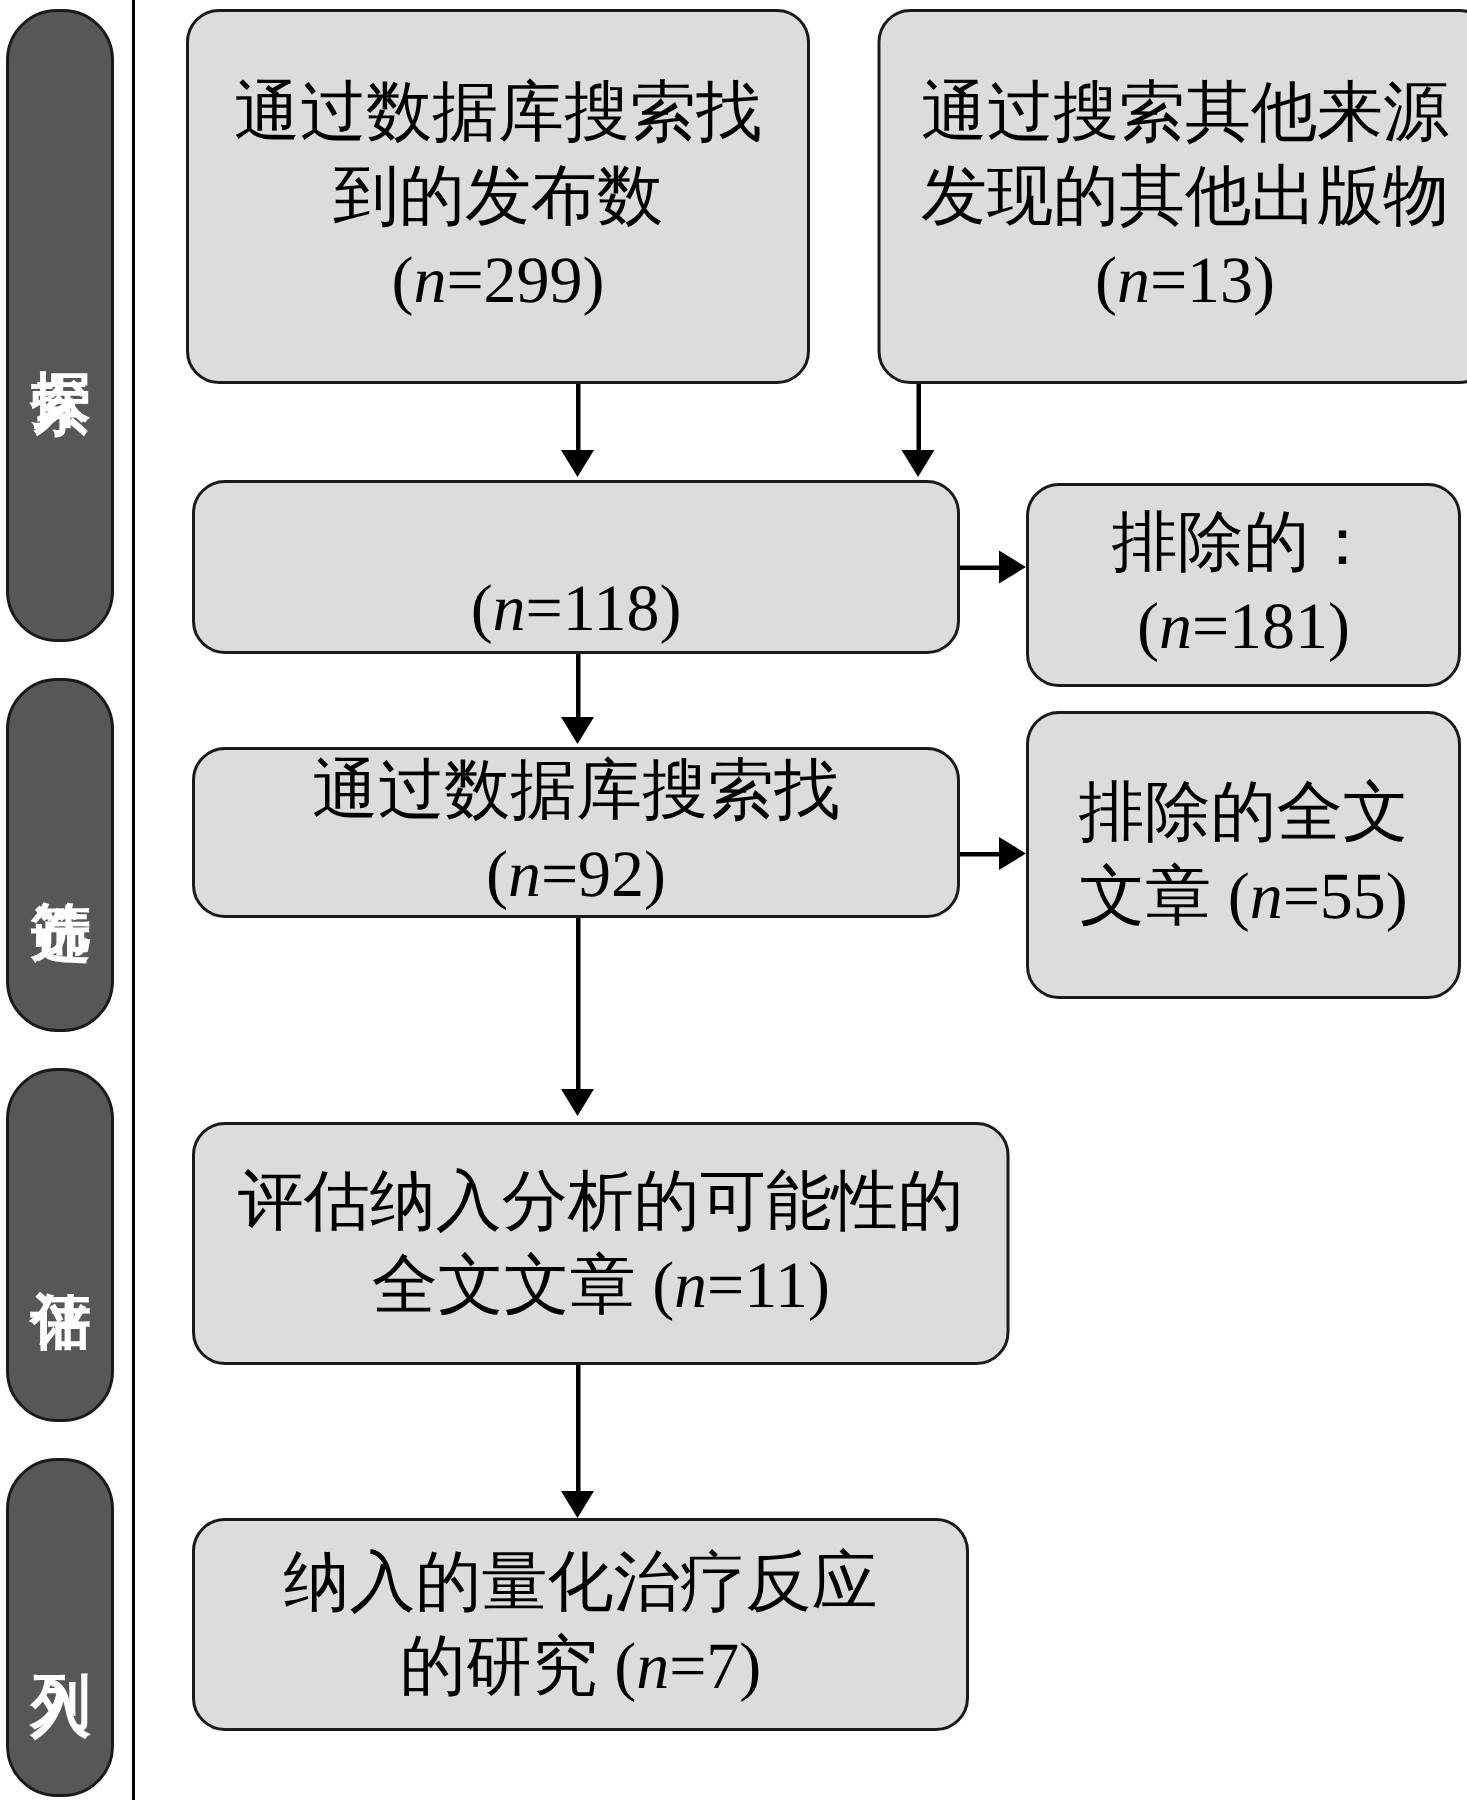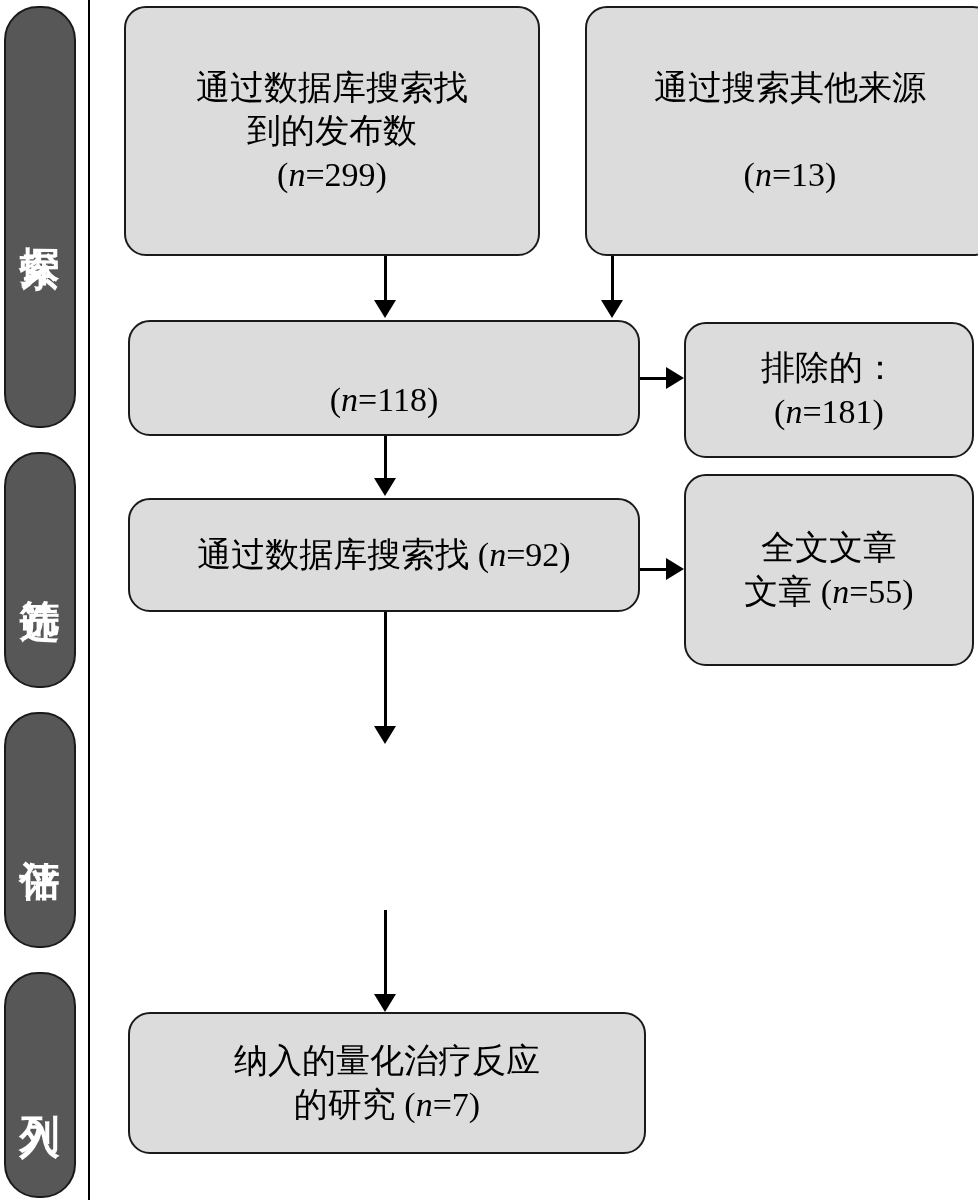--- a/index.html
+++ b/index.html
@@ -47,21 +47,21 @@
     border: 2px solid #1a1a1a;
     border-radius: 22px;
     display: flex;
     align-items: center;
     justify-content: center;
     text-align: center;
     box-sizing: border-box;
     padding: 6px 14px;
   }
   .box-text {
-    font-size: 34px;
+    font-size: 44px;
     line-height: 1.28;
     color: #000000;
   }
   .box-text i {
     font-style: italic;
   }
   
   .vline {
     position: absolute;
     width: 3px;
@@ -125,21 +125,21 @@
     <div class="box-text">
       <span>通过数据库搜索找</span><br>
       <span>到的发布数</span><br>
       <span>(</span><i>n</i><span>=299)</span>
     </div>
   </div>
 
   <div class="box" style="left:565px; top:6px; width:410px; height:250px;margin-left:20px;">
     <div class="box-text">
       <span>通过搜索其他来源</span><br>
-      <br>
+      <span>发现的其他出版物</span><br>
       <span>(</span><i>n</i><span>=13)</span>
     </div>
   </div>
 
   <div class="vline" style="left:384px; top:256px; height:46px;"></div>
   <div class="arrow-down" style="left:374px; top:300px;"></div>
 
   <div class="vline" style="left:611px; top:256px; height:46px;"></div>
   <div class="arrow-down" style="left:601px; top:300px;"></div>
 
@@ -164,31 +164,37 @@
   <div class="arrow-down" style="left:374px; top:478px;"></div>
 
   <div class="box" style="left:128px; top:498px; width:512px; height:114px;">
     <div class="box-text">
       <span>通过数据库搜索找 (</span><i>n</i><span>=92)</span>
     </div>
   </div>
 
   <div class="box" style="left:684px; top:474px; width:290px; height:192px;">
     <div class="box-text">
-      <span>全文文章</span><br>
+      <span>排除的全文</span><br>
       <span>文章  (</span><i>n</i><span>=55)</span>
     </div>
   </div>
 
   <div class="hline" style="left:640px; top:568px; width:28px;"></div>
   <div class="arrow-right" style="left:666px; top:558px;"></div>
 
   <div class="vline" style="left:384px; top:612px; height:116px;"></div>
   <div class="arrow-down" style="left:374px; top:726px;"></div>
 
+  <div class="box" style="left:128px; top:748px; width:545px; height:162px;">
+    <div class="box-text">
+      <span>评估纳入分析的可能性的</span><br>
+      <span>全文文章 (</span><i>n</i><span>=11)</span>
+    </div>
+  </div>
 
   <div class="vline" style="left:384px; top:910px; height:86px;"></div>
   <div class="arrow-down" style="left:374px; top:994px;"></div>
 
   <div class="box" style="left:128px; top:1012px; width:518px; height:142px;">
     <div class="box-text">
       <span>纳入的量化治疗反应</span><br>
       <span>的研究  (</span><i>n</i><span>=7)</span>
     </div>
   </div>

